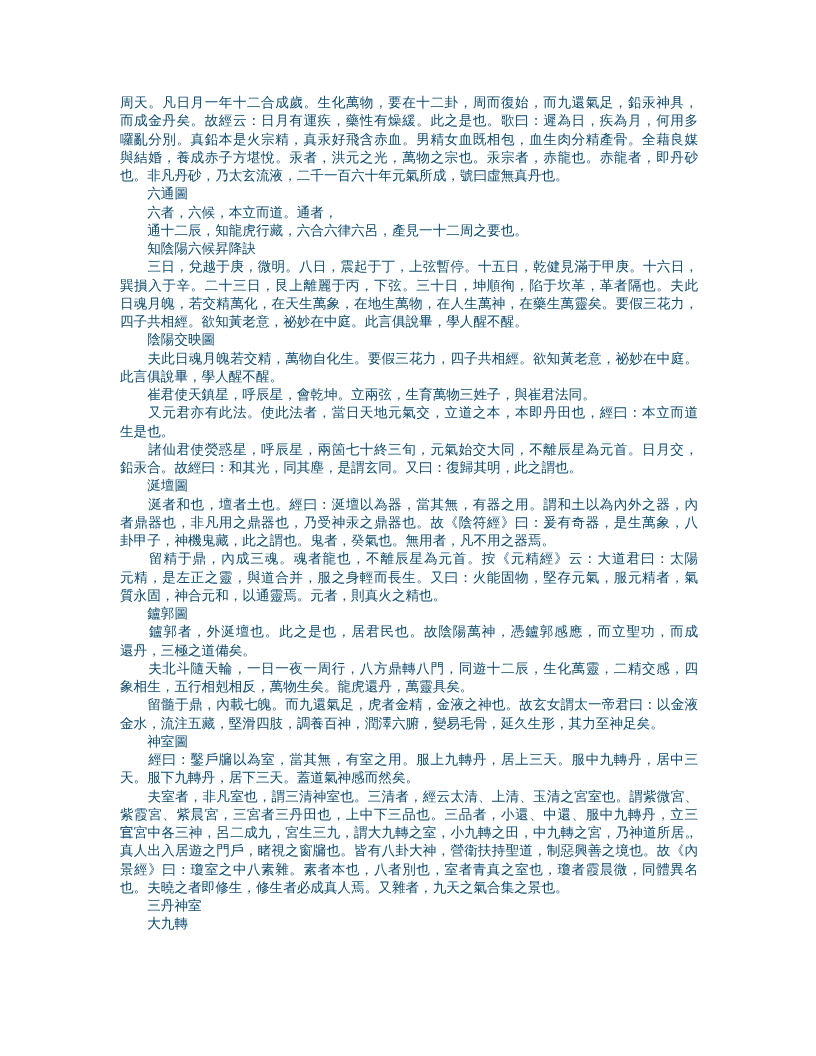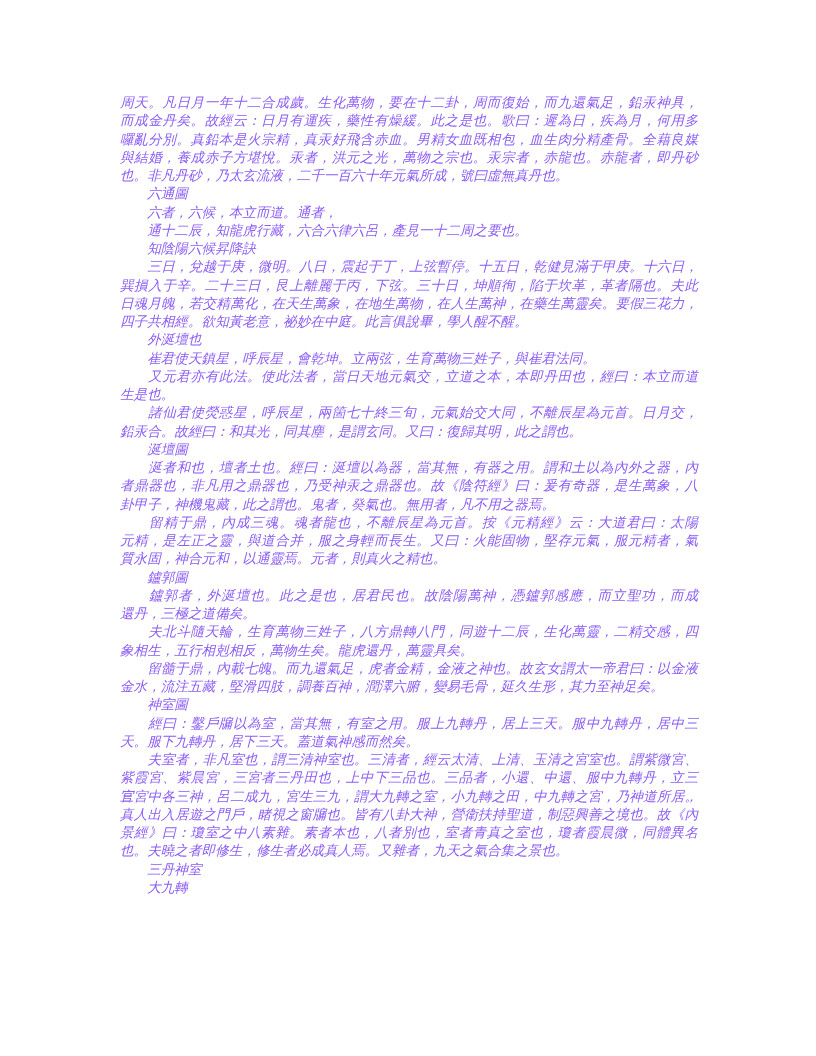--- a/index.html
+++ b/index.html
@@ -30,51 +30,53 @@
   .line.full {
     white-space: normal;
     text-align: justify;
     text-align-last: justify;
   }
 </style>
 </head>
 <body>
 
 <div class="page">
-  <div class="content" style="color: #8b5cf6; font-style: italic;">
+  <div class="content" style="color: #0c4a6e;">
       <div class="line full">周天。凡日月一年十二合成歲。生化萬物，要在十二卦，周而復始，而九還氣足，鉛汞神具，</div>
       <div class="line full">而成金丹矣。故經云：日月有運疾，藥性有燥緩。此之是也。歌曰：遲為日，疾為月，何用多</div>
       <div class="line full">囉亂分別。真鉛本是火宗精，真汞好飛含赤血。男精女血既相包，血生肉分精產骨。全藉良媒</div>
       <div class="line full">與結婚，養成赤子方堪悅。汞者，洪元之光，萬物之宗也。汞宗者，赤龍也。赤龍者，即丹砂</div>
       <div class="line">也。非凡丹砂，乃太玄流液，二千一百六十年元氣所成，號曰虛無真丹也。</div>
       <div class="line">　　六通圖</div>
       <div class="line">　　六者，六候，本立而道。通者，</div>
       <div class="line">　　通十二辰，知龍虎行藏，六合六律六呂，產見一十二周之要也。</div>
       <div class="line">　　知陰陽六候昇降訣</div>
       <div class="line full">　　三日，兌越于庚，微明。八日，震起于丁，上弦暫停。十五日，乾健見滿于甲庚。十六日，</div>
       <div class="line full">巽損入于辛。二十三日，艮上離麗于丙，下弦。三十日，坤順徇，陷于坎革，革者隔也。夫此</div>
       <div class="line full">日魂月魄，若交精萬化，在天生萬象，在地生萬物，在人生萬神，在藥生萬靈矣。要假三花力，</div>
       <div class="line">四子共相經。欲知黃老意，祕妙在中庭。此言俱說畢，學人醒不醒。</div>
-      <div class="line">　　外涎壇也</div>
+      <div class="line">　　陰陽交映圖</div>
+      <div class="line full">　　夫此日魂月魄若交精，萬物自化生。要假三花力，四子共相經。欲知黃老意，祕妙在中庭。</div>
+      <div class="line">此言俱說畢，學人醒不醒。</div>
       <div class="line">　　崔君使天鎮星，呼辰星，會乾坤。立兩弦，生育萬物三姓子，與崔君法同。</div>
       <div class="line full">　　又元君亦有此法。使此法者，當日天地元氣交，立道之本，本即丹田也，經曰：本立而道</div>
       <div class="line">生是也。</div>
       <div class="line full">　　諸仙君使熒惑星，呼辰星，兩箇七十終三旬，元氣始交大同，不離辰星為元首。日月交，</div>
       <div class="line">鉛汞合。故經曰：和其光，同其塵，是謂玄同。又曰：復歸其明，此之謂也。</div>
       <div class="line">　　涎壇圖</div>
       <div class="line full">　　涎者和也，壇者土也。經曰：涎壇以為器，當其無，有器之用。謂和土以為內外之器，內</div>
       <div class="line full">者鼎器也，非凡用之鼎器也，乃受神汞之鼎器也。故《陰符經》曰：爰有奇器，是生萬象，八</div>
       <div class="line">卦甲子，神機鬼藏，此之謂也。鬼者，癸氣也。無用者，凡不用之器焉。</div>
       <div class="line full">　　留精于鼎，內成三魂。魂者龍也，不離辰星為元首。按《元精經》云：大道君曰：太陽</div>
       <div class="line full">元精，是左正之靈，與道合并，服之身輕而長生。又曰：火能固物，堅存元氣，服元精者，氣</div>
       <div class="line">質永固，神合元和，以通靈焉。元者，則真火之精也。</div>
       <div class="line">　　鑪郭圖</div>
       <div class="line full">　　鑪郭者，外涎壇也。此之是也，居君民也。故陰陽萬神，憑鑪郭感應，而立聖功，而成</div>
       <div class="line">還丹，三極之道備矣。</div>
-      <div class="line full">　　夫北斗隨天輪，生育萬物三姓子，八方鼎轉八門，同遊十二辰，生化萬靈，二精交感，四</div>
+      <div class="line full">　　夫北斗隨天輪，一日一夜一周行，八方鼎轉八門，同遊十二辰，生化萬靈，二精交感，四</div>
       <div class="line">象相生，五行相剋相反，萬物生矣。龍虎還丹，萬靈具矣。</div>
       <div class="line full">　　留髓于鼎，內載七魄。而九還氣足，虎者金精，金液之神也。故玄女謂太一帝君曰：以金液</div>
       <div class="line">金水，流注五藏，堅滑四肢，調養百神，潤澤六腑，變易毛骨，延久生形，其力至神足矣。</div>
       <div class="line">　　神室圖</div>
       <div class="line full">　　經曰：鑿戶牖以為室，當其無，有室之用。服上九轉丹，居上三天。服中九轉丹，居中三</div>
       <div class="line">天。服下九轉丹，居下三天。蓋道氣神感而然矣。</div>
       <div class="line full">　　夫室者，非凡室也，謂三清神室也。三清者，經云太清、上清、玉清之宮室也。謂紫微宮、</div>
       <div class="line full">紫霞宮、紫晨宮，三宮者三丹田也，上中下三品也。三品者，小還、中還、服中九轉丹，立三官。</div>
       <div class="line full">三宮中各三神，呂二成九，宮生三九，謂大九轉之室，小九轉之田，中九轉之宮，乃神道所居，</div>
       <div class="line full">真人出入居遊之門戶，睹視之窗牖也。皆有八卦大神，營衛扶持聖道，制惡興善之境也。故《內</div>

